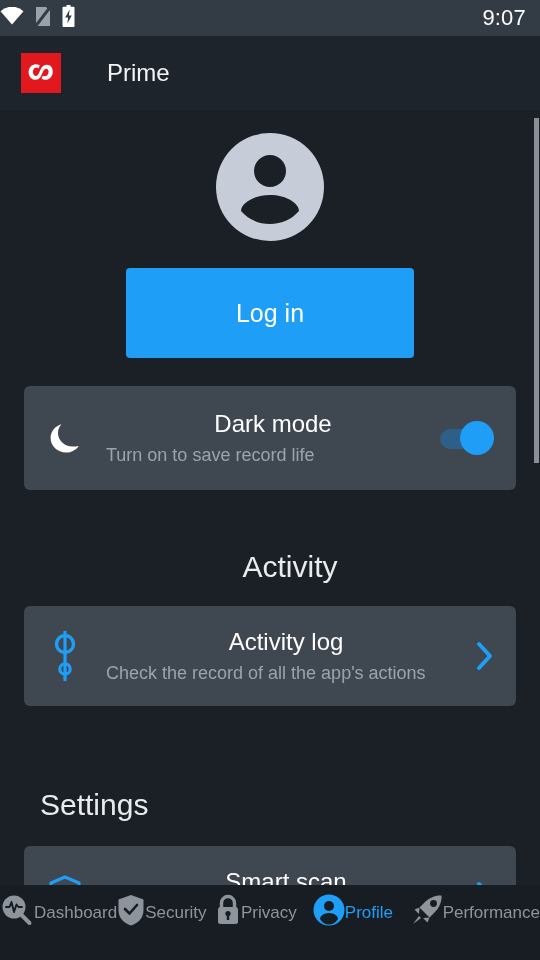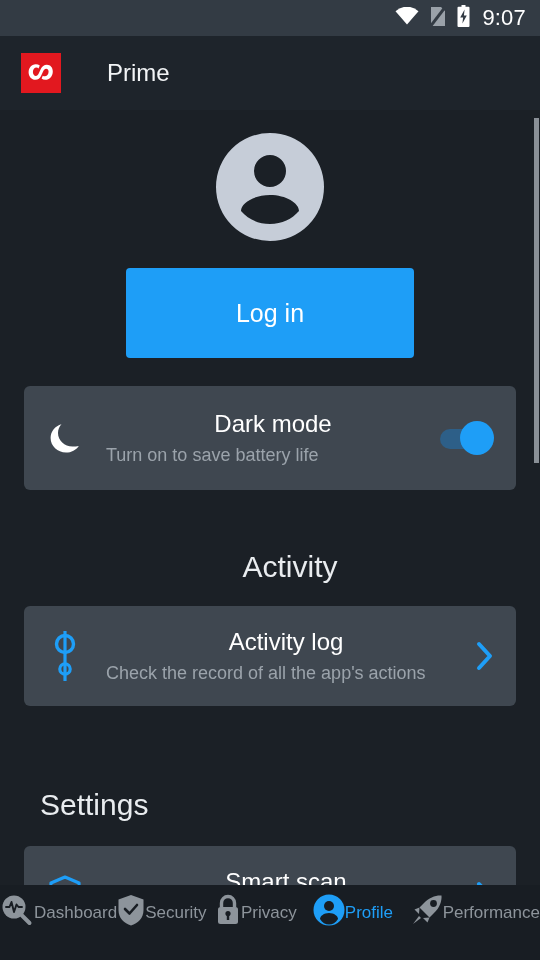--- a/index.html
+++ b/index.html
@@ -23,21 +23,21 @@
 
   
   .status-bar {
     position: absolute;
     top: 0; left: 0;
     width: 540px;
     height: 36px;
     background: #333b44;
     display: flex;
     align-items: center;
-    justify-content: flex-end;
+    justify-content: space-between;
     padding-right: 14px;
   }
   .status-icons {
     display: flex;
     align-items: center;
     gap: 11px;
   }
   .status-time {
     color: #ffffff;
     font-size: 22px;
@@ -300,21 +300,21 @@
     <button class="login-button">Log in</button>
 
     <div class="card dark-mode-card">
       <div class="card-icon">
         <svg width="30" height="32" viewBox="0 0 30 32">
           <path d="M22.5 24.5 C14.5 24.5 8.0 18.5 8.0 11.0 C8.0 7.6 9.3 4.5 11.5 2.2 C5.2 3.9 0.6 9.4 0.6 16.0 C0.6 24.0 7.5 30.5 16.0 30.5 C21.4 30.5 26.1 27.9 28.8 23.9 C26.9 24.3 24.8 24.5 22.5 24.5 Z" fill="#ffffff"></path>
         </svg>
       </div>
       <div class="card-text">
         <div class="card-title">Dark mode</div>
-        <div class="card-sub">Turn on to save battery life</div>
+        <div class="card-sub">Turn on to save record life</div>
       </div>
       <div class="toggle">
         <div class="toggle-track"></div>
         <div class="toggle-thumb"></div>
       </div>
     </div>
 
     <div class="section-header activity-header">Activity</div>
 
     <div class="card activity-card">

